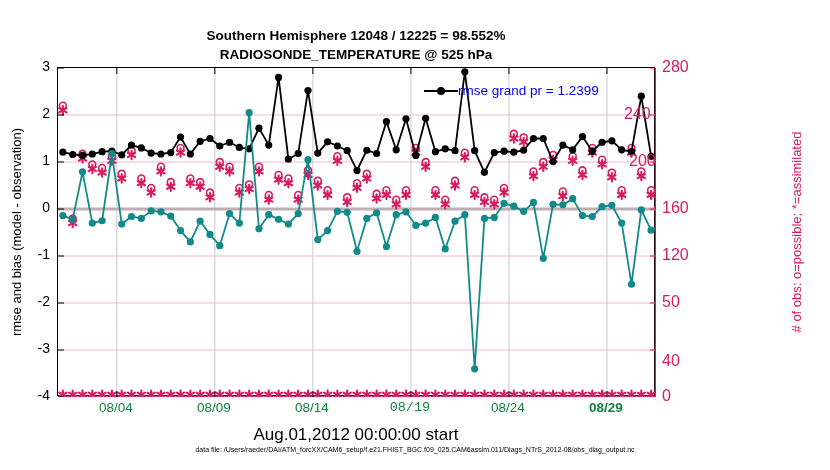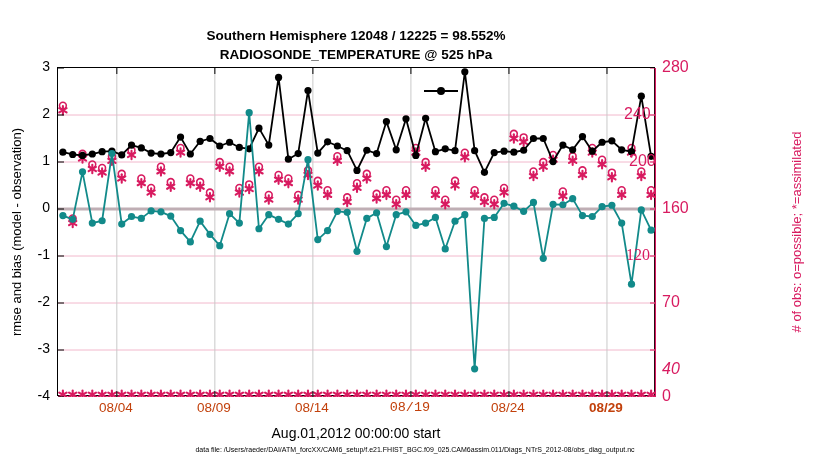--- a/index.html
+++ b/index.html
@@ -106,33 +106,33 @@
     transform-origin: center center;
     font-size: 13px;
     color: #D81B60;
     white-space: nowrap;
   }
 
   .xtick {
     position: absolute;
     top: 400px;
     font-size: 13.5px;
-    color: #c2410c;
+    color: #15803d;
     text-align: center;
     white-space: nowrap;
     transform: translateX(-50%);
   }
 
   .xlabel {
     position: absolute;
     left: 57px;
     top: 425px;
     width: 598px;
     text-align: center;
-    font-size: 14px;
+    font-size: 17px;
     color: #000000;
     white-space: nowrap;
   }
 
   .footer-note {
     position: absolute;
     left: 0;
     top: 446px;
     width: 830px;
     text-align: center;
@@ -812,23 +812,23 @@
     </div>
   <div class="ylabel-left-wrap">
     <div class="ylabel-left">rmse and bias (model - observation)</div>
   </div>
 
   <div id="right-ticks">
       <div class="ytick-right" style="left: 662px; top: 58px;">280</div>
       <div class="ytick-right" style="left: 624px; top: 105px;">240</div>
       <div class="ytick-right" style="left: 629px; top: 152px;">200</div>
       <div class="ytick-right" style="left: 662px; top: 199px;">160</div>
-      <div class="ytick-right" style="left: 626px; top: 246px; font-family: Liberation Serif, serif;">120</div>
-      <div class="ytick-right" style="left: 662px; top: 293px;">70</div>
-      <div class="ytick-right" style="left: 662px; top: 360px; font-style: italic;">40</div>
+      <div class="ytick-right" style="left: 662px; top: 246px;">120</div>
+      <div class="ytick-right" style="left: 662px; top: 293px;">50</div>
+      <div class="ytick-right" style="left: 662px; top: 352px;">40</div>
       <div class="ytick-right" style="left: 662px; top: 387px;">0</div>
     </div>
   <div class="ylabel-right-wrap">
     <div class="ylabel-right"># of obs: o=possible; *=assimilated</div>
   </div>
 
   <div id="x-ticks">
       <div class="xtick" style="left: 115.82px;">08/04</div>
       <div class="xtick" style="left: 213.852px;">08/09</div>
       <div class="xtick" style="left: 311.885px;">08/14</div>
@@ -837,18 +837,19 @@
       <div class="xtick" style="left: 605.984px; font-weight: bold;">08/29</div>
     </div>
   <div class="xlabel">Aug.01,2012 00:00:00 start</div>
 
   <div id="legend">
       <div class="legend-row">
         <span class="legend-sample">
           <span class="lline" style="background: rgb(0, 0, 0);"></span>
           <span class="ldot" style="background: rgb(0, 0, 0);"></span>
         </span>
+        <span class="legend-text">rmse grand pr = 1.2399</span>
       </div>
     </div>
 
   <div class="footer-note">data file: /Users/raeder/DAI/ATM_forcXX/CAM6_setup/f.e21.FHIST_BGC.f09_025.CAM6assim.011/Diags_NTrS_2012-08/obs_diag_output.nc</div>
 
 </div>
 
 </body></html>

